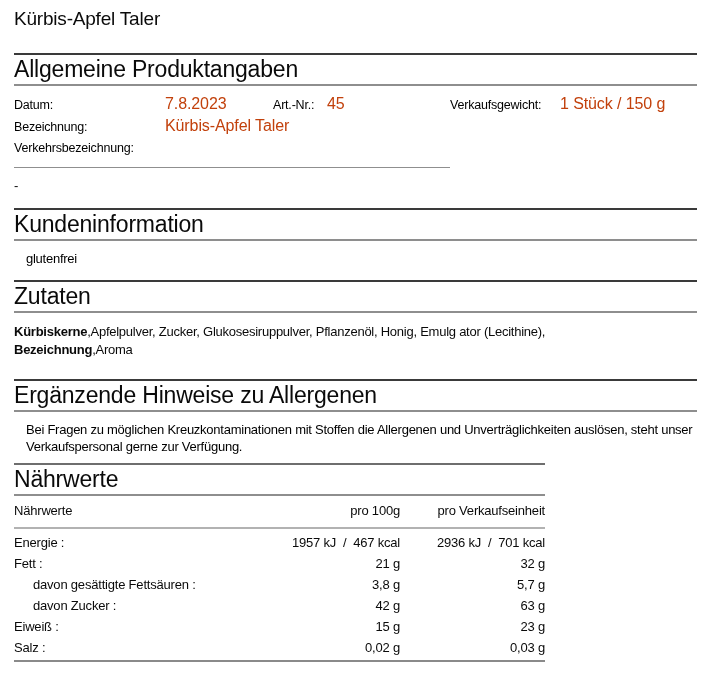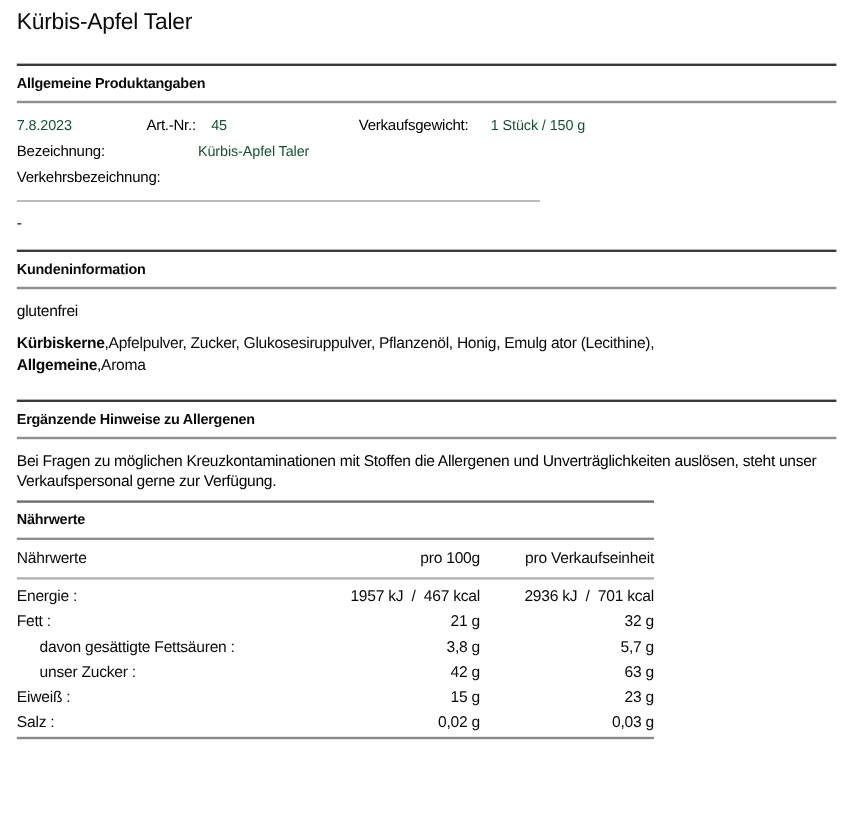--- a/index.html
+++ b/index.html
@@ -12,51 +12,51 @@
   }
   .page { padding: 8px 12px 0 14px; width: 709px; }
 
   .doc-title {
     font-size: 19px; font-weight: 400; line-height: 22px;
     letter-spacing: -0.2px;
   }
 
   section.block { margin: 0; }
   .section-heading {
-    font-size: 12px; font-weight: 700; letter-spacing: -0.2px;
+    font-size: 23px; font-weight: 400; letter-spacing: -0.2px;
     border-top: 2px solid #3a3a3a;
     border-bottom: 2px solid #8e8e8e;
     padding: 4px 0 5px 0;
     line-height: 20px;
   }
   .sec-general .section-heading { margin-top: 23px; }
   .sec-kunde   .section-heading { margin-top: 14px; }
   .sec-zutaten .section-heading { margin-top: 13px; }
   .sec-allerg  .section-heading { margin-top: 20px; }
   .sec-naehr   .section-heading { margin-top: 8px; width: 531px; border-top-color: #6e6e6e; }
 
   
   .fields { margin-top: 7px; }
   .field-row { display: flex; align-items: baseline; height: 22px; line-height: 22px; }
   .lbl { font-size: 12.5px; letter-spacing: -0.2px; color: #000; }
-  .val { font-size: 12px; letter-spacing: -0.1px; color: #14532d; }
+  .val { font-size: 16px; letter-spacing: -0.1px; color: #c2410c; }
   .w-datum-lbl { width: 151px; }
   .w-datum-val { width: 108px; }
   .w-artnr-lbl { width: 54px; }
   .w-artnr-val { width: 123px; }
   .w-vg-lbl    { width: 110px; }
   .underline-blank {
     width: 436px; border-bottom: 1px solid #8f8f8f;
     height: 1px; margin-top: 8px;
   }
   .dash-line { font-size: 13px; margin-top: 10px; height: 16px; line-height: 16px; }
 
   .body-text {
     font-size: 13px; line-height: 17px; letter-spacing: -0.25px;
-    margin-top: 9px; color: #000;
+    margin-top: 9px; color: #000; margin-left: 12px;
   }
   .zutaten-text { margin-top: 10px; font-size: 13px; line-height: 18px; letter-spacing: -0.25px; }
   .zutaten-text .b { font-weight: 700; }
 
   
   .nutri-table {
     border-collapse: collapse; table-layout: fixed;
     width: 531px; margin-top: 7px;
     font-size: 13px; letter-spacing: -0.2px;
   }
@@ -80,20 +80,21 @@
 <body>
 
 <div class="page">
 
   <h1 class="doc-title">Kürbis-Apfel Taler</h1>
 
   <section class="block sec-general">
     <h2 class="section-heading">Allgemeine Produktangaben</h2>
     <div class="fields">
       <div class="field-row">
+        <span class="lbl w-datum-lbl">Datum:</span>
         <span class="val w-datum-val">7.8.2023</span>
         <span class="lbl w-artnr-lbl">Art.-Nr.:</span>
         <span class="val w-artnr-val">45</span>
         <span class="lbl w-vg-lbl">Verkaufsgewicht:</span>
         <span class="val">1 Stück / 150 g</span>
       </div>
       <div class="field-row">
         <span class="lbl w-datum-lbl">Bezeichnung:</span>
         <span class="val">Kürbis-Apfel Taler</span>
       </div>
@@ -105,23 +106,24 @@
       <div class="dash-line">-</div>
     </div>
   </section>
 
   <section class="block sec-kunde">
     <h2 class="section-heading">Kundeninformation</h2>
     <div class="body-text">glutenfrei</div>
   </section>
 
   <section class="block sec-zutaten">
+    <h2 class="section-heading">Zutaten</h2>
     <div class="zutaten-text">
       <div><span class="b">Kürbiskerne</span><span>,Apfelpulver, Zucker, Glukosesiruppulver, Pflanzenöl, Honig, Emulg ator (Lecithine),</span></div>
-      <div><span class="b">Allgemeine</span><span>,Aroma</span></div>
+      <div><span class="b">Bezeichnung</span><span>,Aroma</span></div>
     </div>
   </section>
 
   <section class="block sec-allerg">
     <h2 class="section-heading">Ergänzende Hinweise zu Allergenen</h2>
     <div class="body-text">Bei Fragen zu möglichen Kreuzkontaminationen mit Stoffen die Allergenen und Unverträglichkeiten auslösen, steht unser Verkaufspersonal gerne zur Verfügung.</div>
   </section>
 
   <section class="block sec-naehr">
     <h2 class="section-heading">Nährwerte</h2>
@@ -148,21 +150,21 @@
           <td>Fett :</td>
           <td class="num">21 g</td>
           <td class="num">32 g</td>
         </tr>
         <tr>
           <td class="indent">davon gesättigte Fettsäuren :</td>
           <td class="num">3,8 g</td>
           <td class="num">5,7 g</td>
         </tr>
         <tr>
-          <td class="indent">unser Zucker :</td>
+          <td class="indent">davon Zucker :</td>
           <td class="num">42 g</td>
           <td class="num">63 g</td>
         </tr>
         <tr>
           <td>Eiweiß :</td>
           <td class="num">15 g</td>
           <td class="num">23 g</td>
         </tr>
         <tr>
           <td>Salz :</td>

